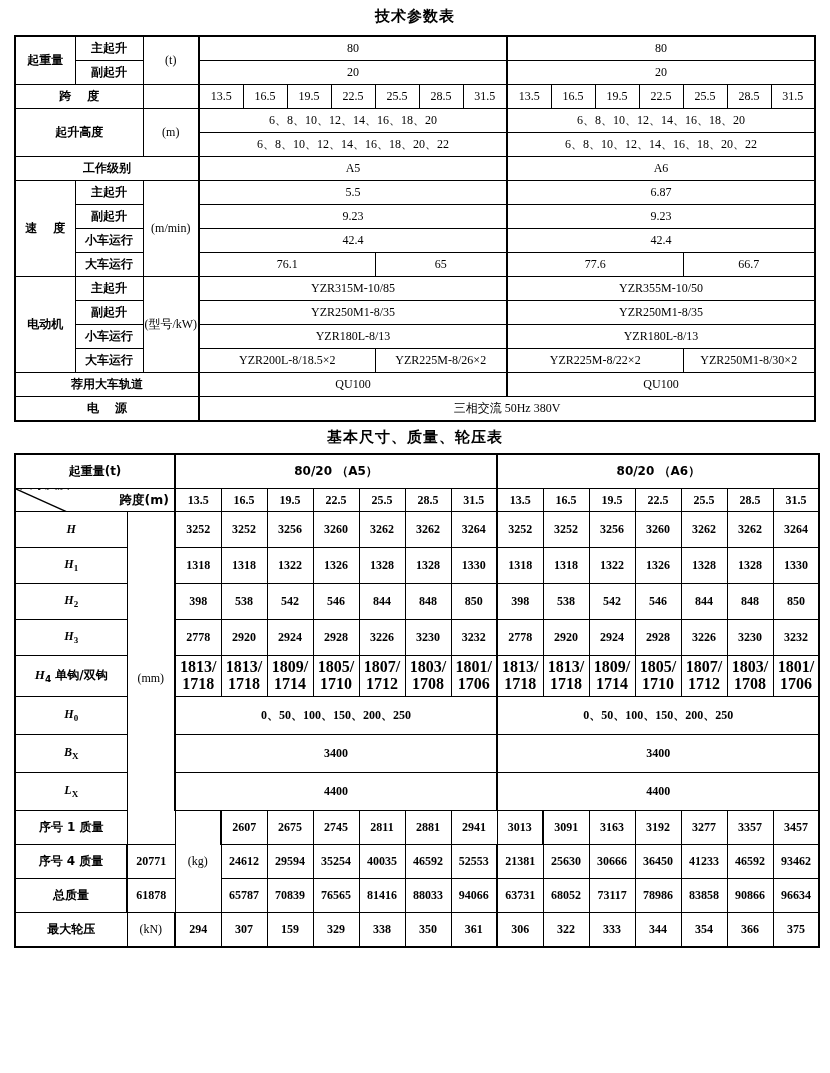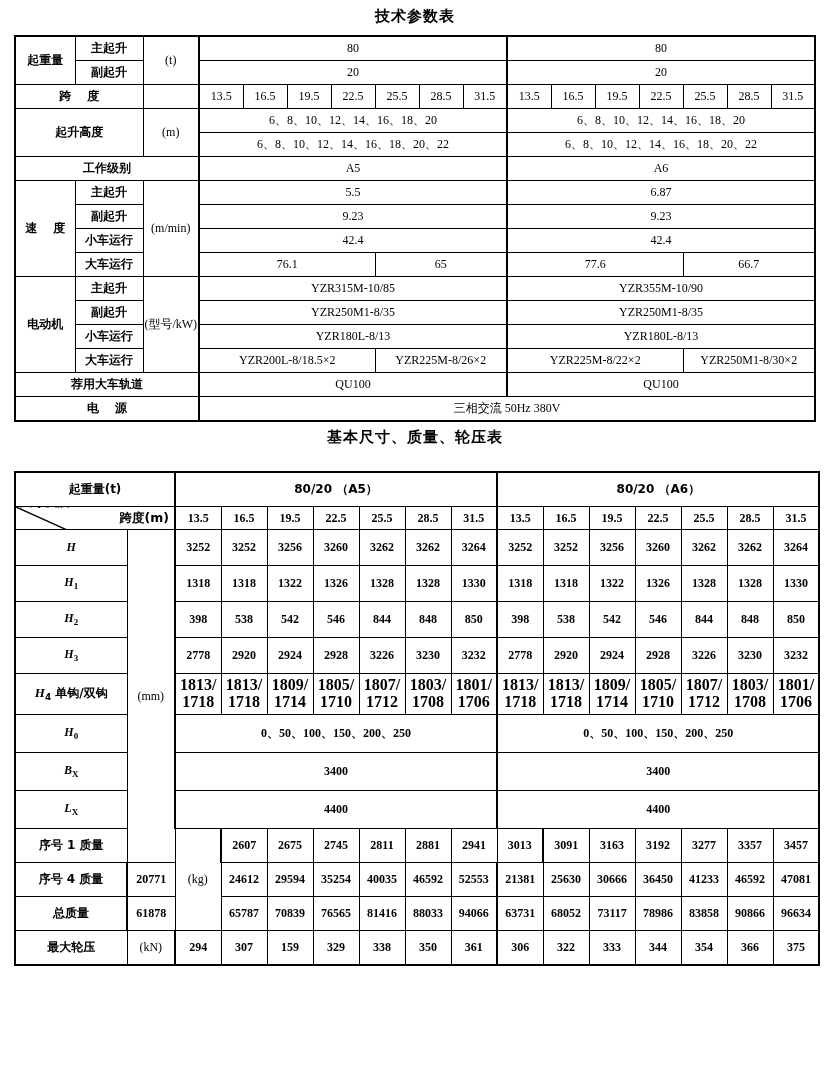--- a/index.html
+++ b/index.html
@@ -23,21 +23,21 @@
     padding: 0 14px;
   }
   .title {
     text-align: center;
     font-weight: bold;
     font-size: 15px;
     letter-spacing: 1px;
     font-family: "DejaVu Sans", "Liberation Sans", sans-serif;
   }
   .title-1 { padding-top: 7px; padding-bottom: 9px; }
-  .title-2 { padding-top: 6px; padding-bottom: 24px; }
+  .title-2 { padding-top: 6px; padding-bottom: 6px; }
 
   table.spec {
     border-collapse: collapse;
     width: 802px;
     table-layout: fixed;
     border: 2px solid #000;
   }
   table.spec td {
     border: 1px solid #000;
     text-align: center;
@@ -230,21 +230,21 @@
         <td colspan="4" class="num bigsep">76.1</td>
         <td colspan="3" class="num">65</td>
         <td colspan="4" class="num bigsep">77.6</td>
         <td colspan="3" class="num">66.7</td>
       </tr>
       <tr>
         <td rowspan="4" class="cjk">电动机</td>
         <td class="cjk">主起升</td>
         <td rowspan="4" class="unit">(型号/kW)</td>
         <td colspan="7" class="num bigsep">YZR315M-10/85</td>
-        <td colspan="7" class="num bigsep">YZR355M-10/90</td>
+        <td colspan="7" class="num bigsep">YZR355M-10/50</td>
       </tr>
       <tr>
         <td class="cjk">副起升</td>
         <td colspan="7" class="num bigsep">YZR250M1-8/35</td>
         <td colspan="7" class="num bigsep">YZR250M1-8/35</td>
       </tr>
       <tr>
         <td class="cjk">小车运行</td>
         <td colspan="7" class="num bigsep">YZR180L-8/13</td>
         <td colspan="7" class="num bigsep">YZR180L-8/13</td>
@@ -511,21 +511,21 @@
         <td class="numb">35254</td>
         <td class="numb">40035</td>
         <td class="numb">46592</td>
         <td class="numb">52553</td>
         <td class="numb bigsep">21381</td>
         <td class="numb">25630</td>
         <td class="numb">30666</td>
         <td class="numb">36450</td>
         <td class="numb">41233</td>
         <td class="numb">46592</td>
-        <td class="numb">47081</td>
+        <td class="numb">93462</td>
       </tr>
       <tr>
         <td class="cjk" style="height:33px">总质量</td>
         <td class="numb bigsep">61878</td>
         <td class="numb">65787</td>
         <td class="numb">70839</td>
         <td class="numb">76565</td>
         <td class="numb">81416</td>
         <td class="numb">88033</td>
         <td class="numb">94066</td>

